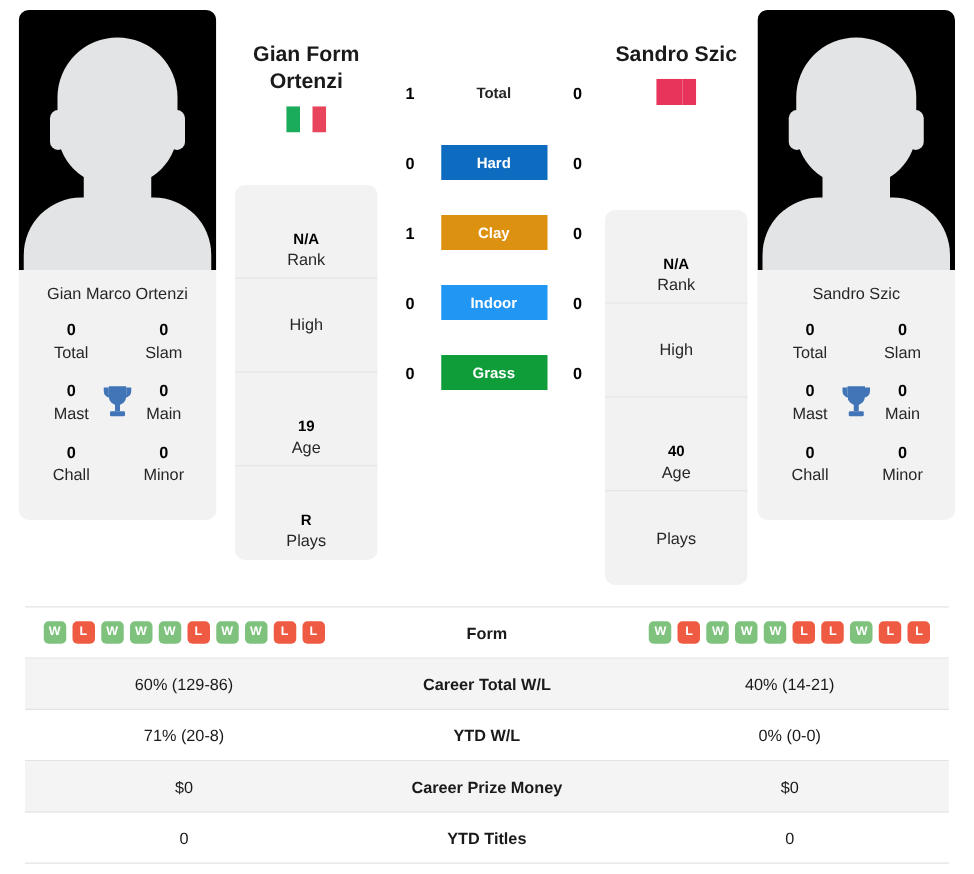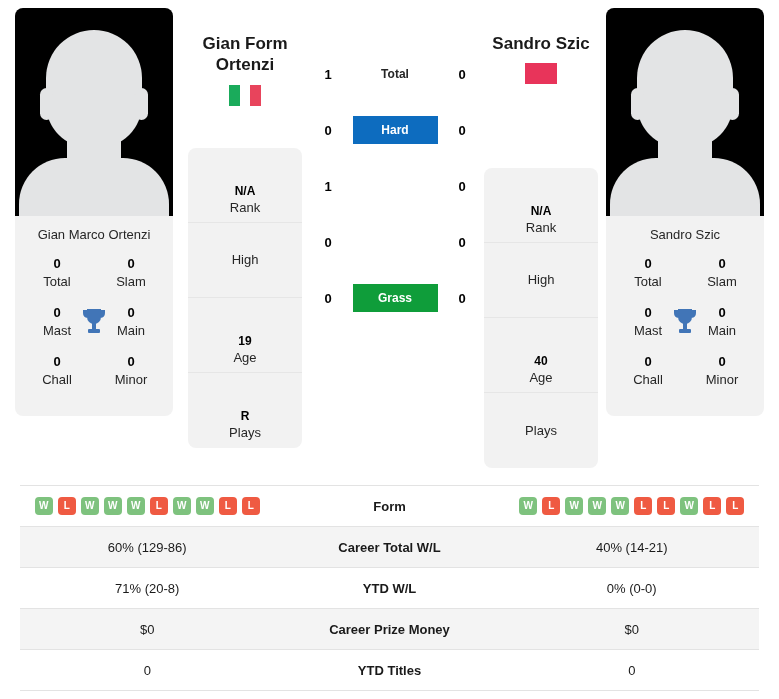--- a/index.html
+++ b/index.html
@@ -433,24 +433,26 @@
           <div class="h2h-label plain">Total</div>
           <div class="h2h-score">0</div>
         </div>
         <div class="h2h-row">
           <div class="h2h-score">0</div>
           <div class="h2h-label bar" style="background: rgb(13, 108, 191);">Hard</div>
           <div class="h2h-score">0</div>
         </div>
         <div class="h2h-row">
           <div class="h2h-score">1</div>
+          <div class="h2h-label bar" style="background: rgb(221, 145, 16);">Clay</div>
           <div class="h2h-score">0</div>
         </div>
         <div class="h2h-row">
           <div class="h2h-score">0</div>
+          <div class="h2h-label bar" style="background: rgb(33, 150, 243);">Indoor</div>
           <div class="h2h-score">0</div>
         </div>
         <div class="h2h-row">
           <div class="h2h-score">0</div>
           <div class="h2h-label bar" style="background: rgb(15, 157, 58);">Grass</div>
           <div class="h2h-score">0</div>
         </div>
       </div>
 
   </div>

